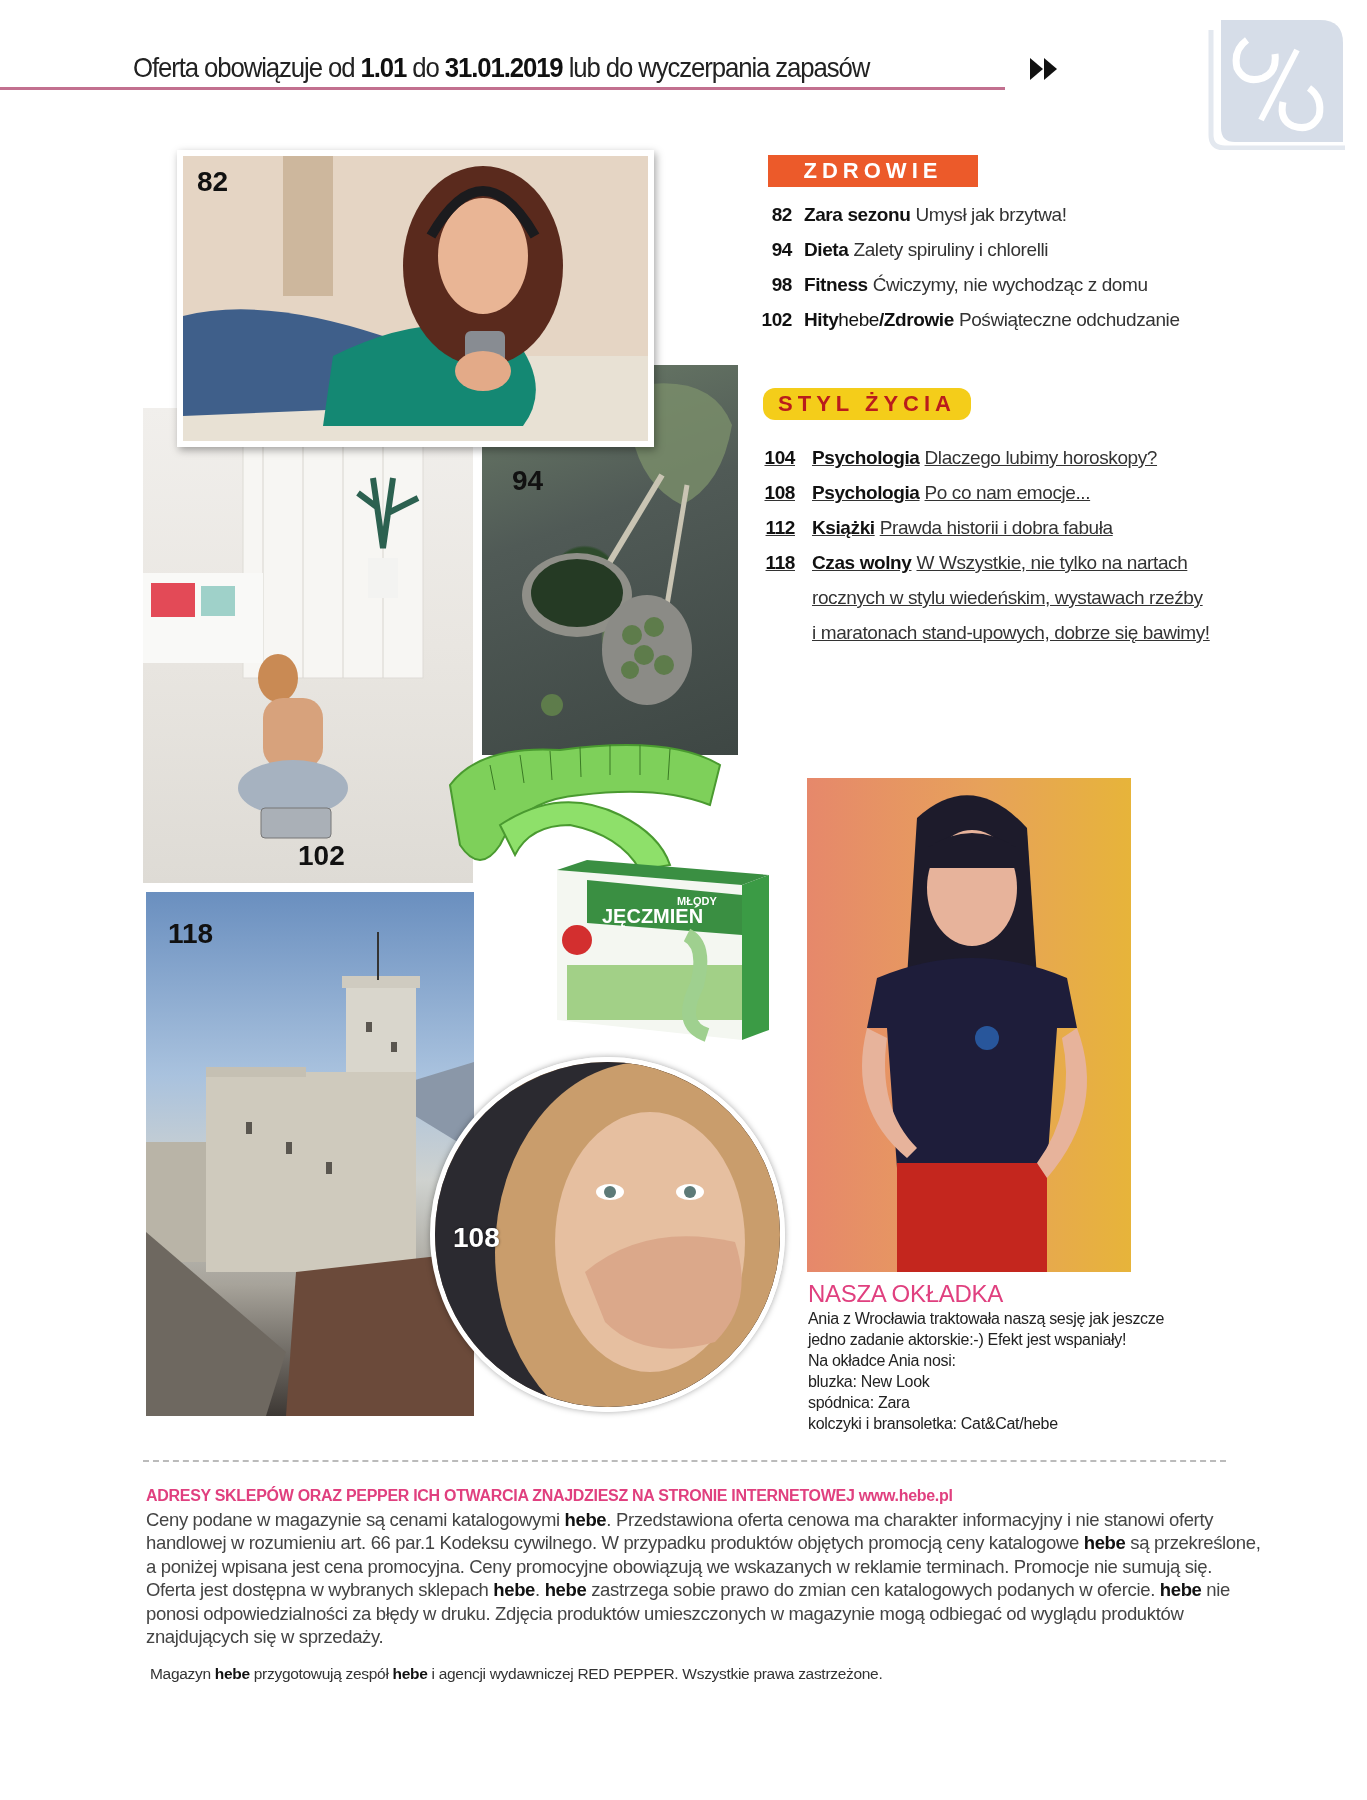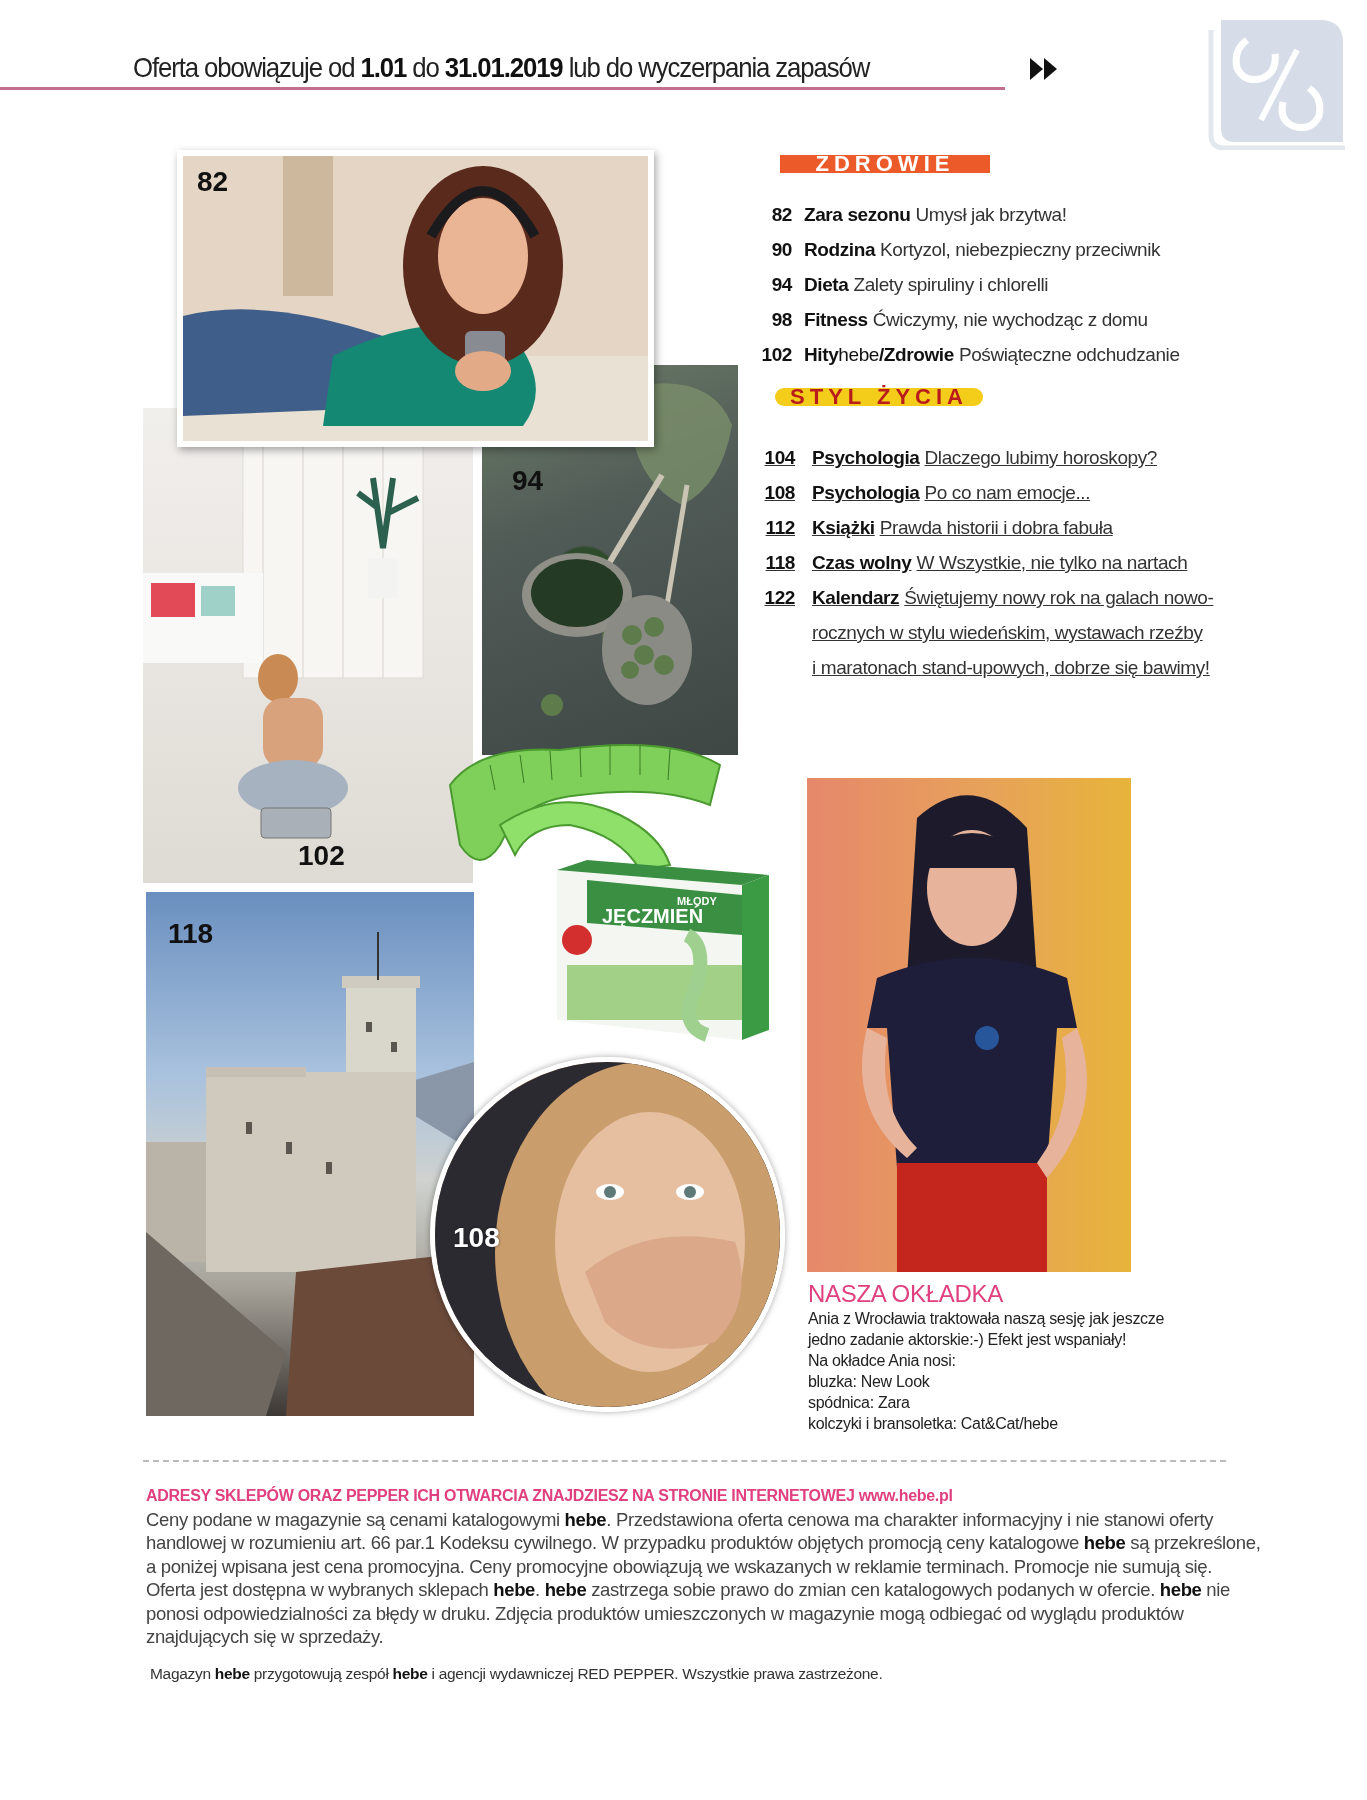--- a/index.html
+++ b/index.html
@@ -5,21 +5,21 @@
   html,body{margin:0;padding:0;background:#fff;}
   body{width:1367px;height:1800px;position:relative;overflow:hidden;font-family:"Liberation Sans","DejaVu Sans",sans-serif;color:#1a1a1a;}
   .abs{position:absolute;}
   
   .offer{left:133px;top:52px;font-size:28px;letter-spacing:-1.2px;color:#222;font-family:"Liberation Sans",sans-serif;transform:scaleX(0.92);transform-origin:left;white-space:nowrap;}
   .offer b{font-weight:700;color:#111;}
   .offer-line{left:0;top:87px;width:1005px;height:3px;background:#c2708f;}
   .ffw{left:1030px;top:58px;width:30px;height:22px;}
   .pct-badge{left:1205px;top:10px;width:145px;height:140px;}
   
-  .sec{height:18px;color:#fff;font-weight:700;font-size:22px;letter-spacing:5px;display:flex;align-items:center;justify-content:center;margin-left:12px;}
+  .sec{height:32px;color:#fff;font-weight:700;font-size:22px;letter-spacing:5px;display:flex;align-items:center;justify-content:center;}
   .sec.zdrowie{left:768px;top:155px;width:210px;background:#ec5a2a;}
   .sec.styl{left:763px;top:388px;width:208px;background:#f4cd1a;color:#b91c1c;border-radius:12px;}
   
   .toc{font-size:19px;line-height:35px;letter-spacing:-0.4px;color:#333;}
   .toc-row{display:flex;white-space:nowrap;}
   .toc .num{font-weight:700;color:#111;text-align:right;}
   .toc .cat{font-weight:700;color:#111;margin-right:5px;}
   .toc .cat .brand{font-weight:400;}
   .toc1{left:755px;top:197px;}
   .toc1 .num{width:37px;margin-right:12px;}
@@ -69,25 +69,20 @@
 </svg>
 
 <div class="abs sec zdrowie">ZDROWIE</div>
 <div class="abs toc toc1">
   <div class="toc-row">
       <span class="num">82</span>
       <span class="cat">Zara sezonu</span>
       <span>Umysł jak brzytwa!</span>
     </div>
   <div class="toc-row">
-      <span class="num">90</span>
-      <span class="cat">Rodzina</span>
-      <span>Kortyzol, niebezpieczny przeciwnik</span>
-    </div>
-  <div class="toc-row">
       <span class="num">94</span>
       <span class="cat">Dieta</span>
       <span>Zalety spiruliny i chlorelli</span>
     </div>
   <div class="toc-row">
       <span class="num">98</span>
       <span class="cat">Fitness</span>
       <span>Ćwiczymy, nie wychodząc z domu</span>
     </div>
   <div class="toc-row">
@@ -111,25 +106,20 @@
     </div>
   <div class="toc-row">
       <span class="num">112</span>
       <span class="cat">Książki</span>
       <span>Prawda historii i dobra fabuła</span>
     </div>
   <div class="toc-row">
       <span class="num">118</span>
       <span class="cat">Czas wolny</span>
       <span>W Wszystkie, nie tylko na nartach</span>
-    </div>
-  <div class="toc-row">
-      <span class="num">122</span>
-      <span class="cat">Kalendarz</span>
-      <span>Świętujemy nowy rok na galach nowo-</span>
     </div>
   <div class="toc-row cont">rocznych w stylu wiedeńskim, wystawach rzeźby</div>
   <div class="toc-row cont">i maratonach stand-upowych, dobrze się bawimy!</div>
 </div>
 
 <div class="abs photo ph-102">
   <svg width="330" height="475" viewBox="0 0 330 475">
     <rect x="100" y="20" width="180" height="250" fill="#f7f6f3" stroke="#dedbd6"></rect>
     <g stroke="#d8d5cf">
       <line x1="120" y1="20" x2="120" y2="270"></line>

